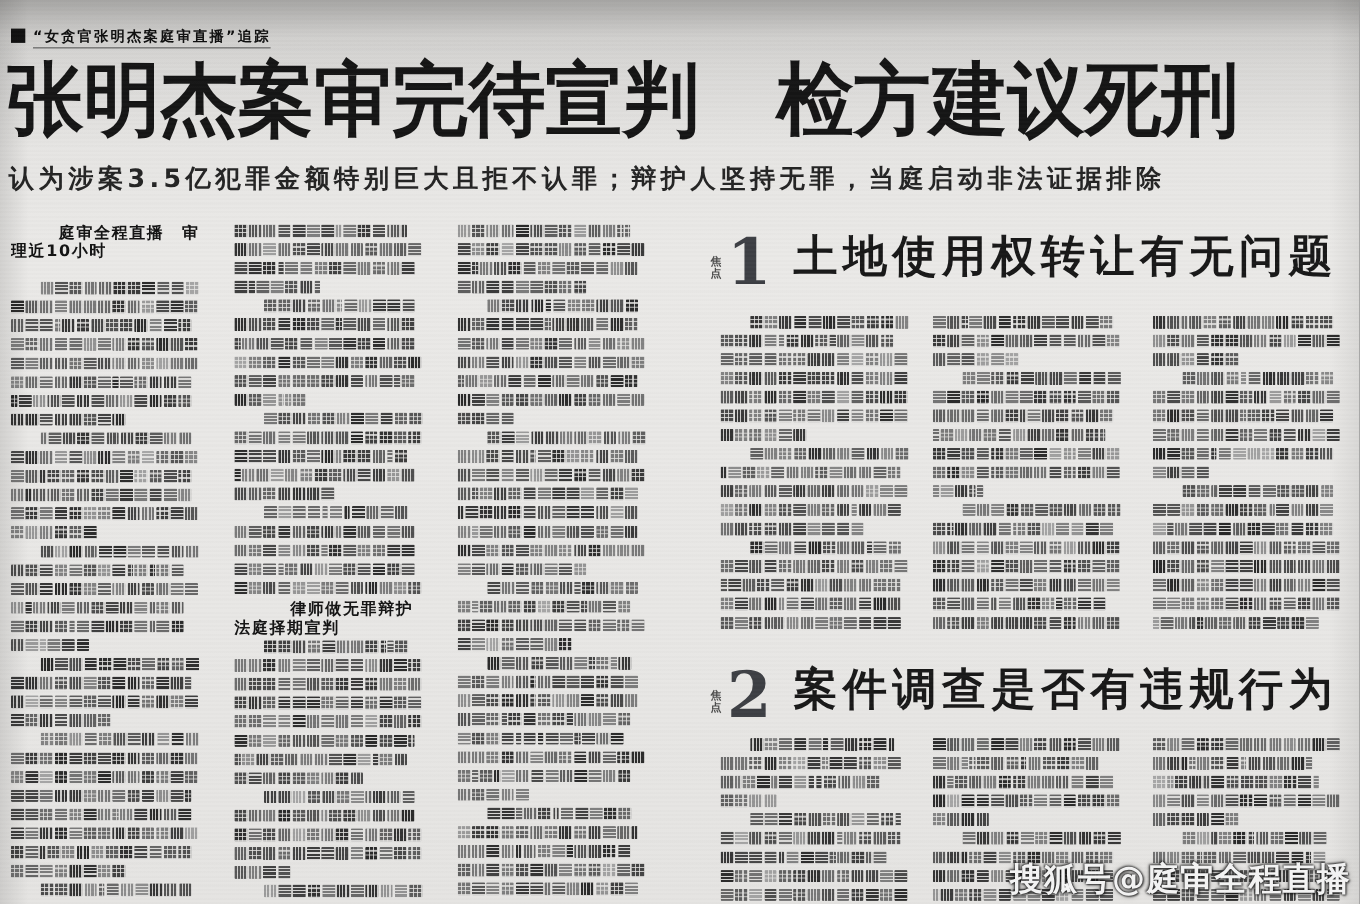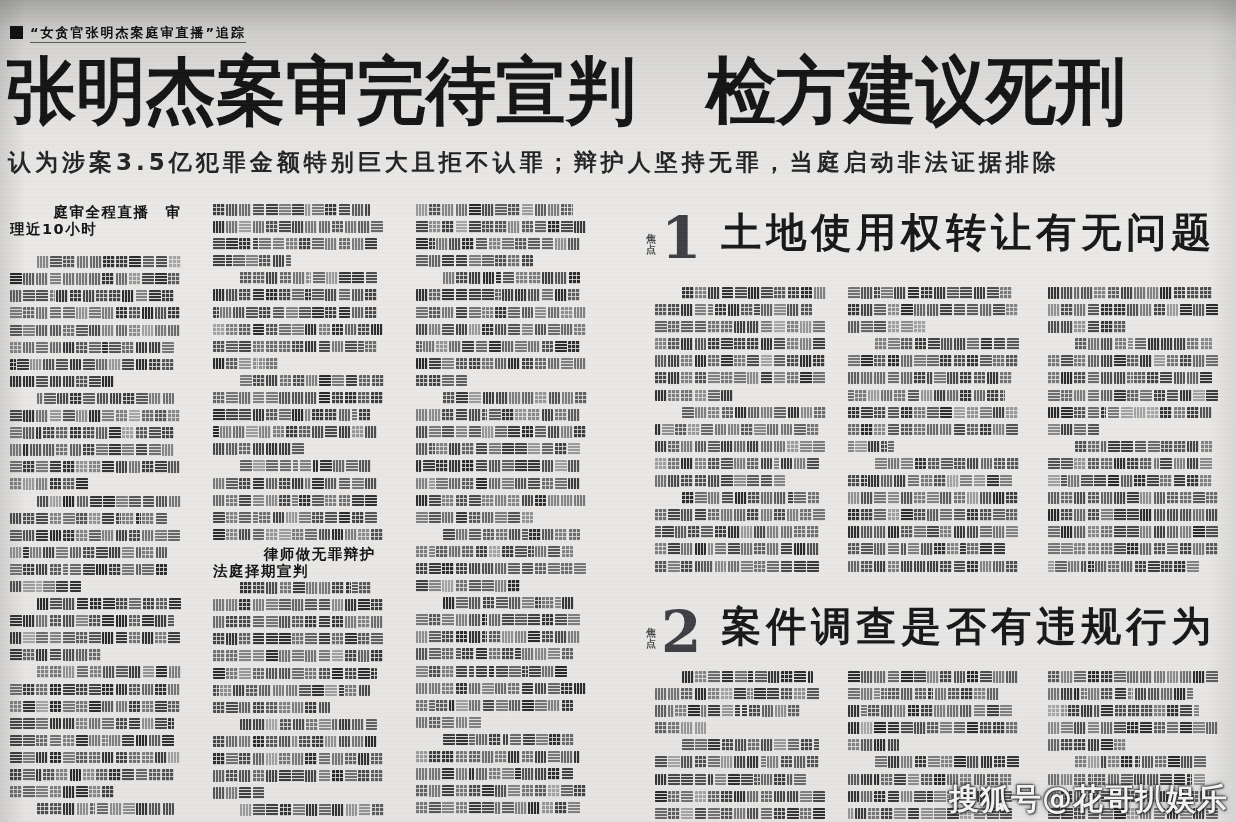--- a/index.html
+++ b/index.html
@@ -271,16 +271,16 @@
         <div class="ln"><span class="g gc" style="width: 11.8px; background-color: rgb(168, 168, 168);"></span><span class="g gc" style="width: 5.5px; background-color: rgb(148, 148, 148);"></span><span class="g gc" style="width: 11.8px; background-color: rgb(59, 59, 59);"></span><span class="g gb" style="width: 11.8px; background-color: rgb(56, 56, 56);"></span><span class="g gb" style="width: 5.5px; background-color: rgb(84, 84, 84);"></span><span class="g ga" style="width: 11.8px; background-color: rgb(46, 46, 46);"></span><span class="g gc" style="width: 11.8px; background-color: rgb(77, 77, 77);"></span><span class="g gc" style="width: 11.8px; background-color: rgb(71, 71, 71);"></span><span class="g gc" style="width: 11.8px; background-color: rgb(77, 77, 77);"></span><span class="g gc" style="width: 11.8px; background-color: rgb(128, 128, 128);"></span><span class="g gc" style="width: 11.8px; background-color: rgb(46, 46, 46);"></span><span class="g ga" style="width: 11.8px; background-color: rgb(66, 66, 66);"></span><span class="g ga" style="width: 5.5px; background-color: rgb(130, 130, 130);"></span></div>
         <div class="ln"><span class="g gb" style="width: 11.8px; background-color: rgb(138, 138, 138);"></span><span class="g ga" style="width: 11.8px; background-color: rgb(128, 128, 128);"></span><span class="g gb" style="width: 11.8px; background-color: rgb(77, 77, 77);"></span><span class="g ga" style="width: 11.8px; background-color: rgb(133, 133, 133);"></span><span class="g gb" style="width: 11.8px; background-color: rgb(105, 105, 105);"></span><span class="g ga" style="width: 11.8px; background-color: rgb(79, 79, 79);"></span><span class="g gc" style="width: 11.8px; background-color: rgb(38, 38, 38);"></span><span class="g ga" style="width: 11.8px; background-color: rgb(43, 43, 43);"></span><span class="g gc" style="width: 11.8px; background-color: rgb(89, 89, 89);"></span><span class="g ga" style="width: 11.8px; background-color: rgb(110, 110, 110);"></span><span class="g ga" style="width: 11.8px; background-color: rgb(46, 46, 46);"></span><span class="g ga" style="width: 11.8px; background-color: rgb(128, 128, 128);"></span><span class="g gb" style="width: 11.8px; background-color: rgb(102, 102, 102);"></span></div>
         <div class="ln"><span class="g gb" style="width: 11.8px; background-color: rgb(102, 102, 102);"></span><span class="g gc" style="width: 11.8px; background-color: rgb(71, 71, 71);"></span><span class="g gc" style="width: 11.8px; background-color: rgb(61, 61, 61);"></span><span class="g gb" style="width: 11.8px; background-color: rgb(59, 59, 59);"></span><span class="g ga" style="width: 11.8px; background-color: rgb(43, 43, 43);"></span><span class="g gc" style="width: 11.8px; background-color: rgb(128, 128, 128);"></span></div>
         <div class="ln"><span class="sp" style="width: 27px;"></span><span class="g gc" style="width: 11.8px; background-color: rgb(125, 125, 125);"></span><span class="g gb" style="width: 11.8px; background-color: rgb(161, 161, 161);"></span><span class="g gb" style="width: 5.5px; background-color: rgb(69, 69, 69);"></span><span class="g gc" style="width: 11.8px; background-color: rgb(130, 130, 130);"></span><span class="g gc" style="width: 11.8px; background-color: rgb(38, 38, 38);"></span><span class="g gc" style="width: 5.5px; background-color: rgb(61, 61, 61);"></span><span class="g gb" style="width: 11.8px; background-color: rgb(87, 87, 87);"></span><span class="g gc" style="width: 11.8px; background-color: rgb(110, 110, 110);"></span><span class="g ga" style="width: 11.8px; background-color: rgb(36, 36, 36);"></span><span class="g gb" style="width: 11.8px; background-color: rgb(79, 79, 79);"></span><span class="g ga" style="width: 11.8px; background-color: rgb(102, 102, 102);"></span></div>
         <div class="ln"><span class="g gb" style="width: 11.8px; background-color: rgb(112, 112, 112);"></span><span class="g gb" style="width: 11.8px; background-color: rgb(133, 133, 133);"></span><span class="g gc" style="width: 11.8px; background-color: rgb(102, 102, 102);"></span><span class="g gc" style="width: 5.5px; background-color: rgb(89, 89, 89);"></span><span class="g gc" style="width: 11.8px; background-color: rgb(92, 92, 92);"></span><span class="g gb" style="width: 11.8px; background-color: rgb(107, 107, 107);"></span><span class="g ga" style="width: 11.8px; background-color: rgb(97, 97, 97);"></span><span class="g gb" style="width: 11.8px; background-color: rgb(77, 77, 77);"></span><span class="g gb" style="width: 11.8px; background-color: rgb(84, 84, 84);"></span><span class="g ga" style="width: 11.8px; background-color: rgb(59, 59, 59);"></span><span class="g ga" style="width: 11.8px; background-color: rgb(48, 48, 48);"></span><span class="g gc" style="width: 5.5px; background-color: rgb(51, 51, 51);"></span><span class="g ga" style="width: 11.8px; background-color: rgb(148, 148, 148);"></span></div>
         <div class="ln"><span class="g gb" style="width: 11.8px; background-color: rgb(163, 163, 163);"></span><span class="g gc" style="width: 11.8px; background-color: rgb(66, 66, 66);"></span><span class="g gb" style="width: 11.8px; background-color: rgb(105, 105, 105);"></span><span class="g gc" style="width: 11.8px; background-color: rgb(105, 105, 105);"></span><span class="g ga" style="width: 11.8px; background-color: rgb(82, 82, 82);"></span><span class="g gb" style="width: 11.8px; background-color: rgb(122, 122, 122);"></span><span class="g gc" style="width: 11.8px; background-color: rgb(82, 82, 82);"></span><span class="g gb" style="width: 5.5px; background-color: rgb(97, 97, 97);"></span><span class="g gc" style="width: 11.8px; background-color: rgb(115, 115, 115);"></span><span class="g gb" style="width: 11.8px; background-color: rgb(56, 56, 56);"></span><span class="g ga" style="width: 11.8px; background-color: rgb(125, 125, 125);"></span><span class="g gc" style="width: 11.8px; background-color: rgb(92, 92, 92);"></span><span class="g gb" style="width: 11.8px; background-color: rgb(97, 97, 97);"></span></div>
         <div class="ln"><span class="g ga" style="width: 11.8px; background-color: rgb(79, 79, 79);"></span><span class="g ga" style="width: 11.8px; background-color: rgb(59, 59, 59);"></span><span class="g gc" style="width: 11.8px; background-color: rgb(79, 79, 79);"></span><span class="g ga" style="width: 11.8px; background-color: rgb(92, 92, 92);"></span><span class="g ga" style="width: 11.8px; background-color: rgb(99, 99, 99);"></span><span class="g ga" style="width: 11.8px; background-color: rgb(38, 38, 38);"></span><span class="g gc" style="width: 11.8px; background-color: rgb(158, 158, 158);"></span><span class="g gb" style="width: 11.8px; background-color: rgb(122, 122, 122);"></span><span class="g ga" style="width: 11.8px; background-color: rgb(112, 112, 112);"></span><span class="g gb" style="width: 11.8px; background-color: rgb(59, 59, 59);"></span><span class="g ga" style="width: 11.8px; background-color: rgb(133, 133, 133);"></span><span class="g gb" style="width: 11.8px; background-color: rgb(64, 64, 64);"></span><span class="g ga" style="width: 11.8px; background-color: rgb(105, 105, 105);"></span></div>
       </div>
     </div>
 
-  <div class="watermark">搜狐号@花哥扒娱乐</div>
+  <div class="watermark">搜狐号@庭审全程直播</div>
 
   <div class="vignette"></div>
 </div>
 
 </body></html>

